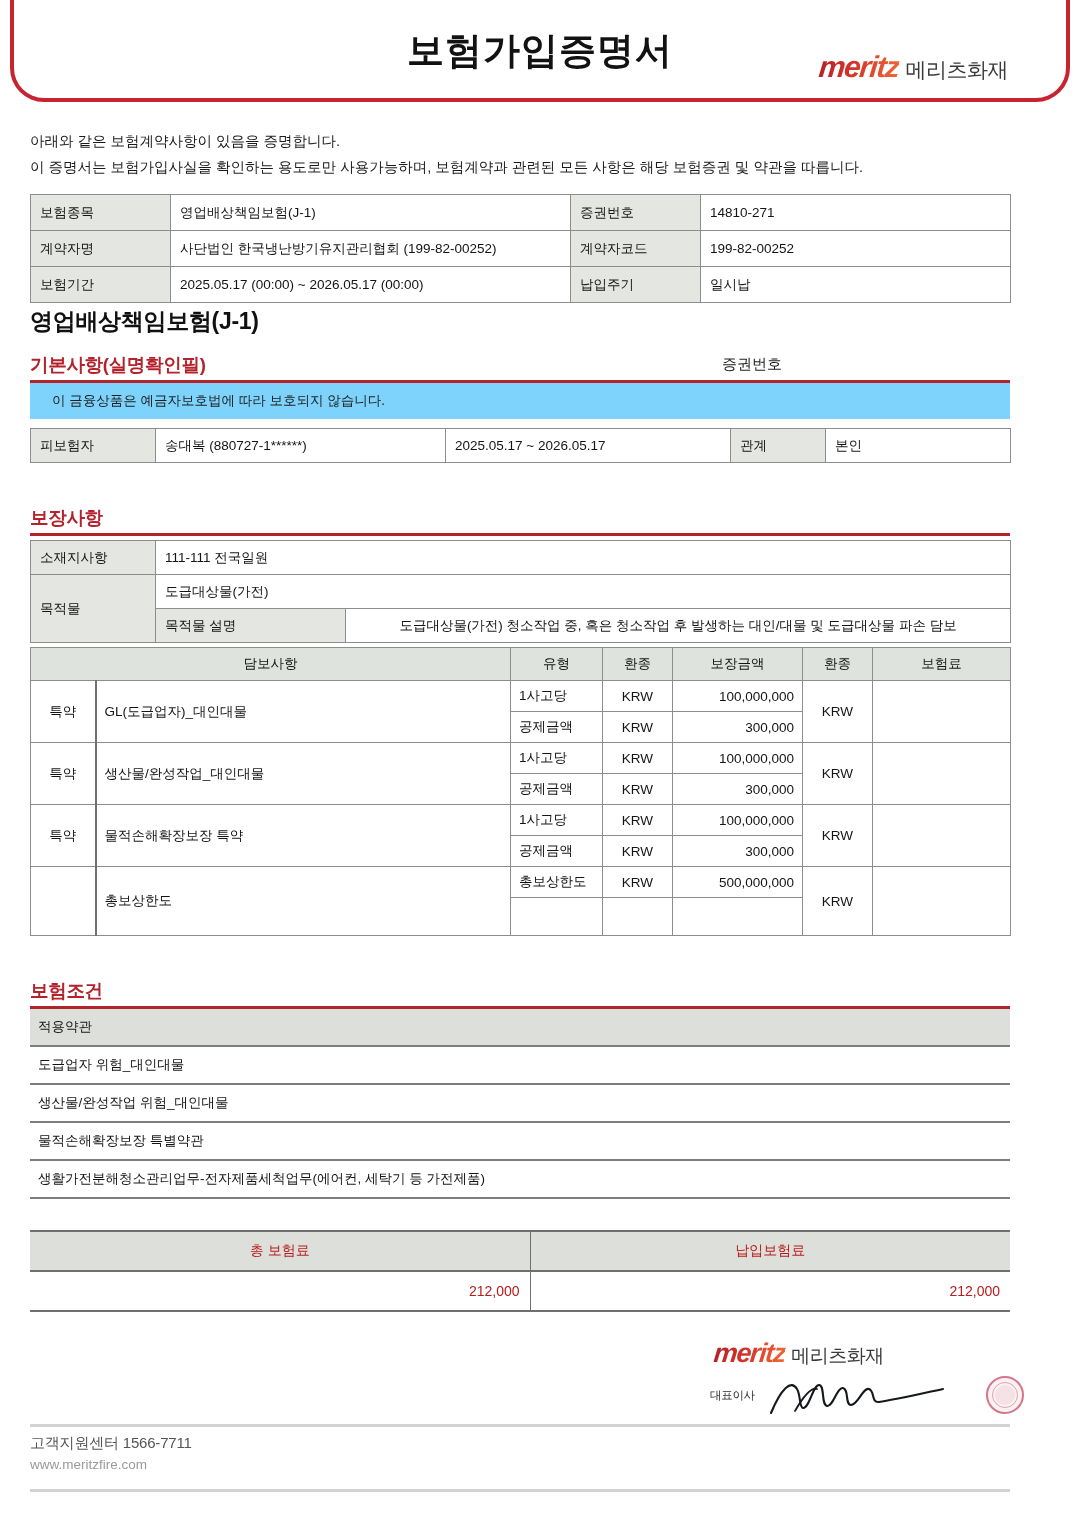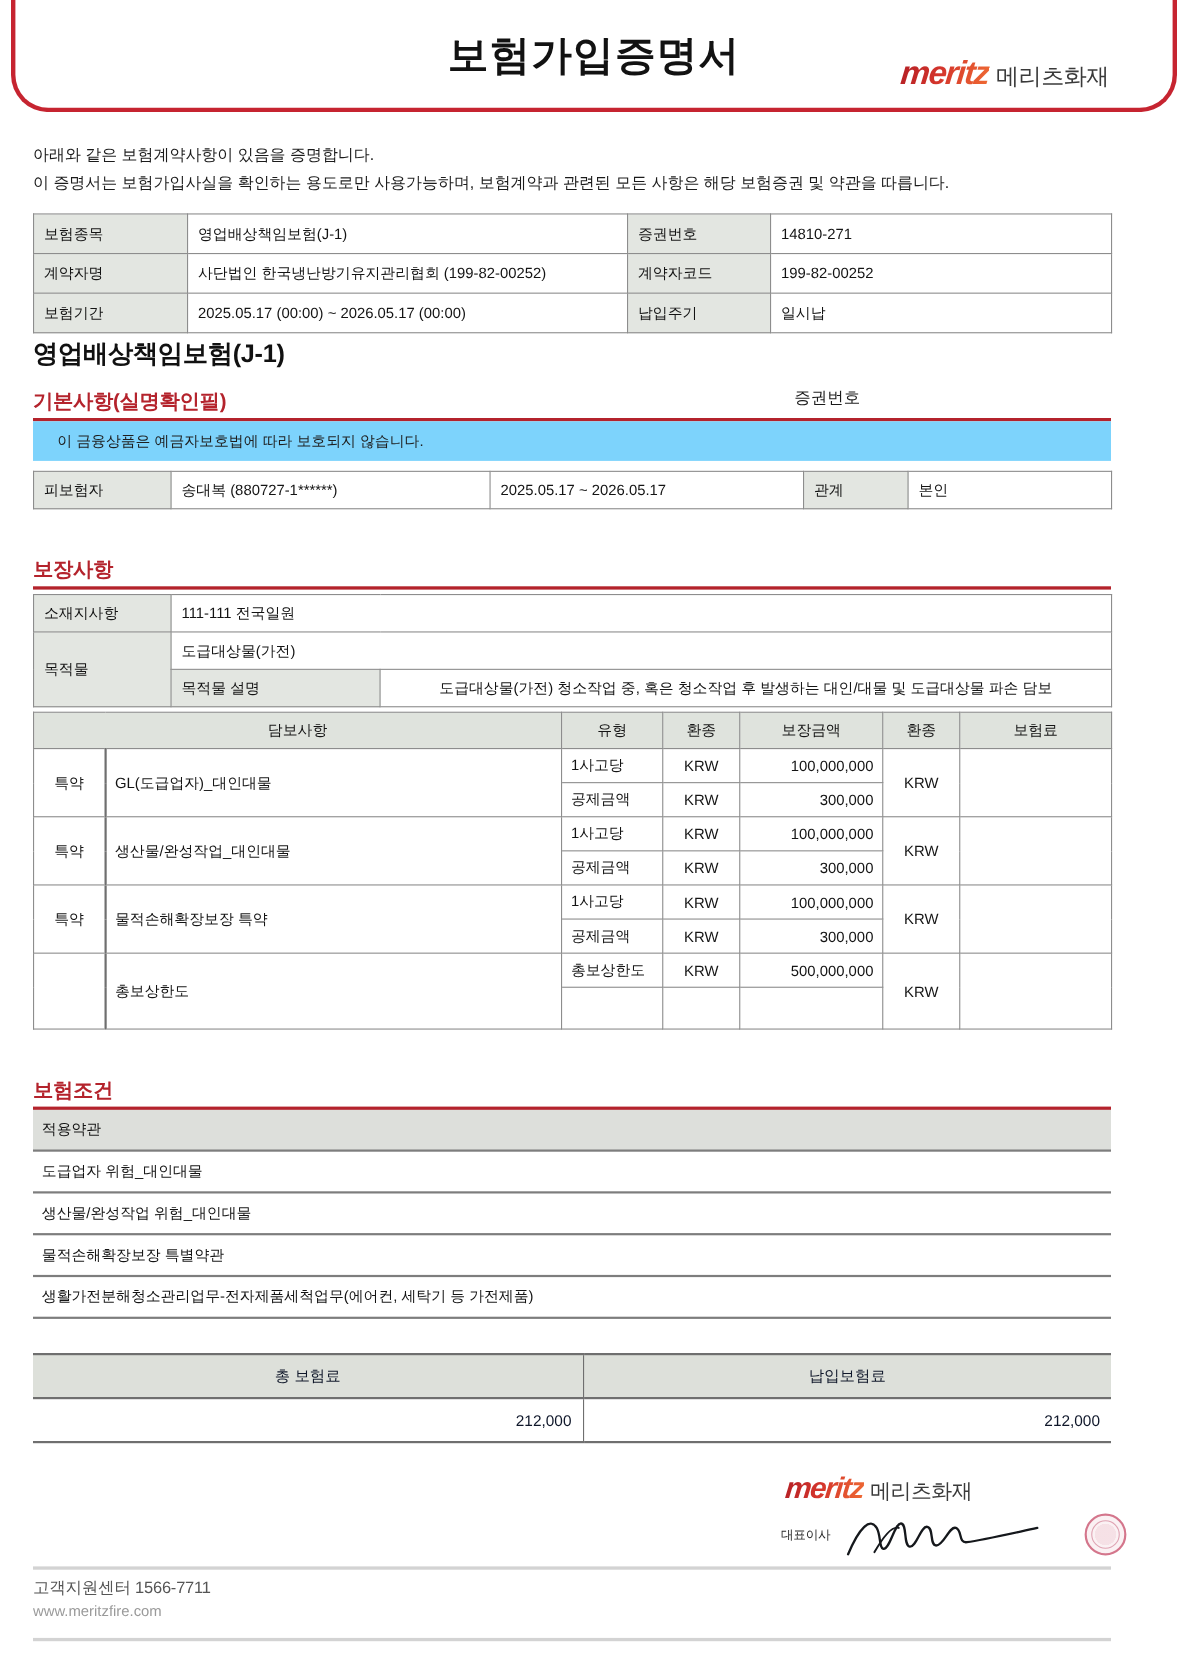--- a/index.html
+++ b/index.html
@@ -125,21 +125,21 @@
   }
 
   
   .sect {
     position: absolute;
     left: 30px;
     width: 980px;
   }
   .sect-head {
     display: flex;
-    align-items: flex-start;
+    align-items: center;
     justify-content: space-between;
     border-bottom: 3.5px solid #b4232c;
     padding-bottom: 3px;
   }
   .sect-title {
     font-size: 18.5px;
     font-weight: bold;
     color: #b4232c;
     letter-spacing: -0.3px;
   }
@@ -202,21 +202,21 @@
 
   
   .prem-tbl {
     border-collapse: collapse;
     table-layout: fixed;
     width: 980px;
   }
   .prem-tbl td {
     font-size: 14px;
     padding: 10px 10px;
-    color: #0f172a;
+    color: #b91c1c;
     height: 40px;
   }
   .prem-tbl td.ph {
     background: #dde0da;
     text-align: center;
     border-top: 2.5px solid #6f6f6f;
     border-bottom: 2.5px solid #6f6f6f;
   }
   .prem-tbl td.pv {
     text-align: right;

